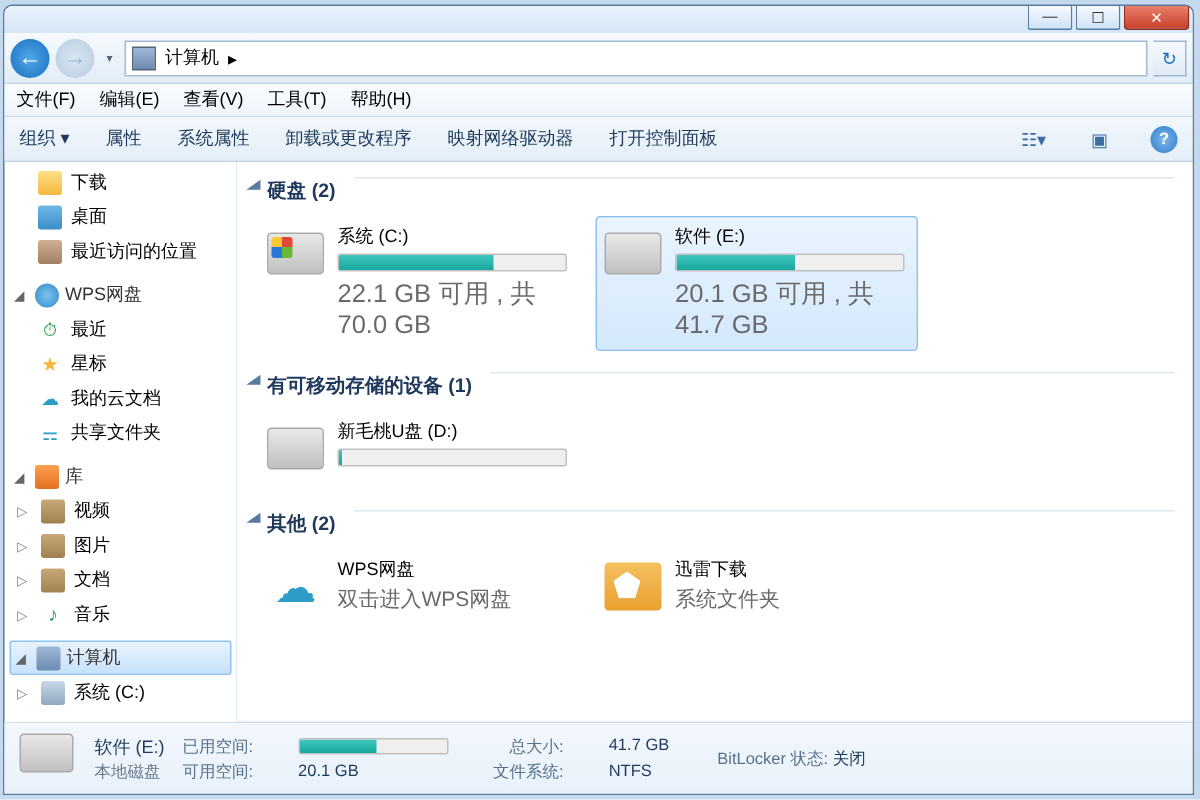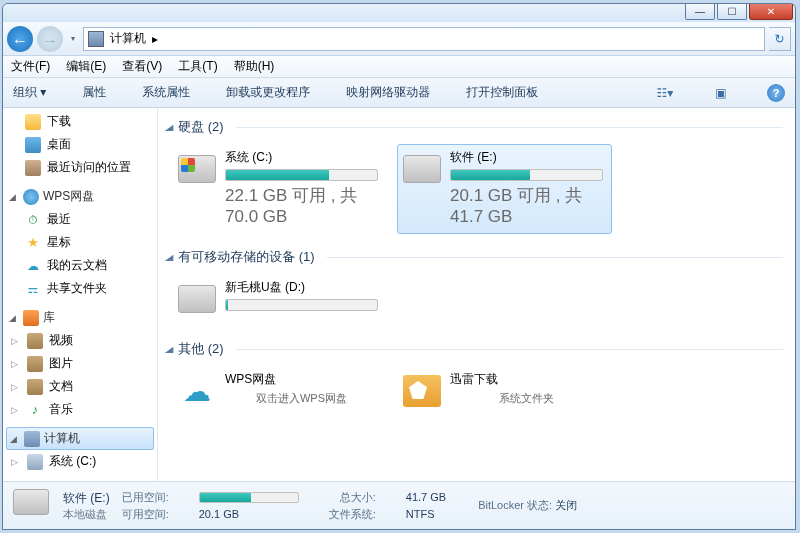--- a/index.html
+++ b/index.html
@@ -25,21 +25,21 @@
 .addr-refresh { width: 22px; height: 24px; border: 1px solid #a0b8d0; border-left: none; background: linear-gradient(#f5f9fe, #e0ebf7); display: flex; align-items: center; justify-content: center; color: #1c6fbf; font-size: 12px; }
 .search { width: 200px; height: 24px; background: #fff; border: 1px solid #a0b8d0; display: flex; align-items: center; padding: 0 6px; margin-left: 4px; }
 .search input { border: none; outline: none; font-size: 12px; flex: 1; font-style: italic; color: #888; }
 .search-icon { color: #1c6fbf; font-size: 12px; }
 
 
 .menubar { height: 22px; background: linear-gradient(#fafcfe, #eef5fb); display: flex; align-items: center; padding: 0 8px; gap: 16px; font-size: 12px; border-bottom: 1px solid #d0dde9; }
 .menubar span { cursor: default; }
 
 
-.toolbar { height: 30px; background: linear-gradient(#f2f7fc, #e4eef8); display: flex; align-items: center; padding: 0 10px; gap: 36px; font-size: 12px; color: #1e395b; border-bottom: 1px solid #c2d5e8; }
+.toolbar { height: 30px; background: linear-gradient(#f2f7fc, #e4eef8); display: flex; align-items: center; padding: 0 10px; gap: 24px; font-size: 12px; color: #1e395b; border-bottom: 1px solid #c2d5e8; }
 .toolbar .spacer { flex: 1; }
 .toolbar .tb-icon { width: 20px; height: 18px; display: flex; align-items: center; justify-content: center; color: #3a6ea5; }
 .toolbar .help { width: 18px; height: 18px; border-radius: 50%; background: radial-gradient(#7fb8ef, #2d7cc7); color: #fff; display: flex; align-items: center; justify-content: center; font-size: 11px; font-weight: bold; }
 
 
 .body { flex: 1; display: flex; min-height: 0; }
 .sidebar { width: 155px; background: #fff; border-right: 1px solid #e0e8f0; overflow-y: auto; padding: 2px 0 4px 0; font-size: 12px; }
 .side-group { margin-bottom: 6px; }
 .side-head { display: flex; align-items: center; gap: 4px; padding: 3px 6px; color: #333; }
 .side-head .tri { font-size: 9px; color: #666; width: 10px; }
@@ -57,40 +57,40 @@
 .i-share { color: #2d9cc7; font-size: 12px; }
 .i-lib { background: linear-gradient(#ffa050, #e07020); }
 .i-video { background: linear-gradient(#c8a878, #a08050); }
 .i-pic { background: linear-gradient(#c8a878, #a08050); }
 .i-doc { background: linear-gradient(#c8a878, #a08050); }
 .i-music { color: #1ca84c; font-size: 13px; }
 .i-comp { background: linear-gradient(#9db8d8, #6f8ab0); }
 .i-drive { background: linear-gradient(#c8d8e8, #90a8c0); }
 
 .main { flex: 1; background: #fff; overflow-y: auto; padding: 6px 10px 6px 6px; }
-.section-head { color: #1e395b; font-size: 13px; padding: 4px 2px; display: flex; align-items: center; gap: 6px; }
+.section-head { color: #1e395b; font-size: 13px; padding: 4px 2px; display: flex; gap: 6px; font-weight: bold; }
 .section-head::before { content: "◢"; font-size: 8px; color: #5a7ba0; transform: scaleX(1.4); }
 .section-head-line { height: 1px; background: #dde8f2; flex: 1; margin-left: 6px; }
 .drives { display: flex; gap: 10px; padding: 4px 0 10px 8px; }
 .drive { width: 215px; padding: 4px 8px 6px 4px; border: 1px solid transparent; border-radius: 3px; display: flex; gap: 8px; }
 .drive.selected { background: linear-gradient(#eaf4fe, #d4e9fc); border-color: #8ec1ef; }
 .drive-icon { width: 40px; height: 40px; flex-shrink: 0; display: flex; align-items: center; justify-content: center; }
 .dri-hdd { background: linear-gradient(#e8e8e8, #c0c0c0); border: 1px solid #aaa; border-radius: 3px; width: 38px; height: 28px; position: relative; }
 .dri-hdd.win::before { content: ""; position: absolute; left: 2px; top: 2px; width: 14px; height: 14px; background: conic-gradient(#e04838 0 25%, #68b838 0 50%, #2878d8 0 75%, #f8c838 0); border-radius: 2px; }
 .dri-usb { background: linear-gradient(#e8e8e8, #c0c0c0); border: 1px solid #aaa; border-radius: 3px; width: 38px; height: 28px; }
 .dri-cloud { width: 38px; height: 32px; display: flex; align-items: center; justify-content: center; font-size: 28px; color: #2d9cc7; }
 .dri-folder { width: 38px; height: 32px; background: linear-gradient(#f5c060, #e8a030); border-radius: 3px; position: relative; }
 .dri-folder::before { content: ""; position: absolute; left: 6px; top: 6px; width: 18px; height: 18px; background: #fff; clip-path: polygon(50% 0, 100% 35%, 80% 100%, 20% 100%, 0 35%); }
 .drive-info { flex: 1; font-size: 12px; }
 .drive-name { margin-bottom: 3px; }
 .drive-bar { height: 12px; background: #f0f0f0; border: 1px solid #c0c0c0; border-radius: 2px; overflow: hidden; margin-bottom: 3px; }
 .drive-fill { height: 100%; }
 .fill-teal { background: linear-gradient(#3ec8c0, #18a89c); }
 .drive-text { font-size: 17px; color: #6a6a6a; }
-.drive-sub { font-size: 11px; color: #6a6a6a; margin-top: 2px; text-align: center; }
+.drive-sub { font-size: 14px; color: #6a6a6a; margin-top: 2px; }
 
 
 .details { height: 48px; background: linear-gradient(#f2f7fc, #e8f1fa); border-top: 1px solid #d0dde9; display: flex; align-items: center; padding: 4px 10px; gap: 12px; font-size: 11px; }
 .det-icon { width: 38px; height: 34px; }
 .det-icon .dri-hdd { width: 36px; height: 26px; }
 .det-grid { display: grid; grid-template-columns: auto auto auto auto; column-gap: 30px; row-gap: 2px; align-items: center; }
 .det-label { color: #58708a; text-align: right; }
 .det-val { color: #1e395b; }
 .det-bar { width: 100px; height: 11px; background: #f0f0f0; border: 1px solid #c0c0c0; border-radius: 2px; overflow: hidden; display: inline-block; vertical-align: middle; }
 .det-bar-fill { height: 100%; background: linear-gradient(#3ec8c0, #18a89c); }

